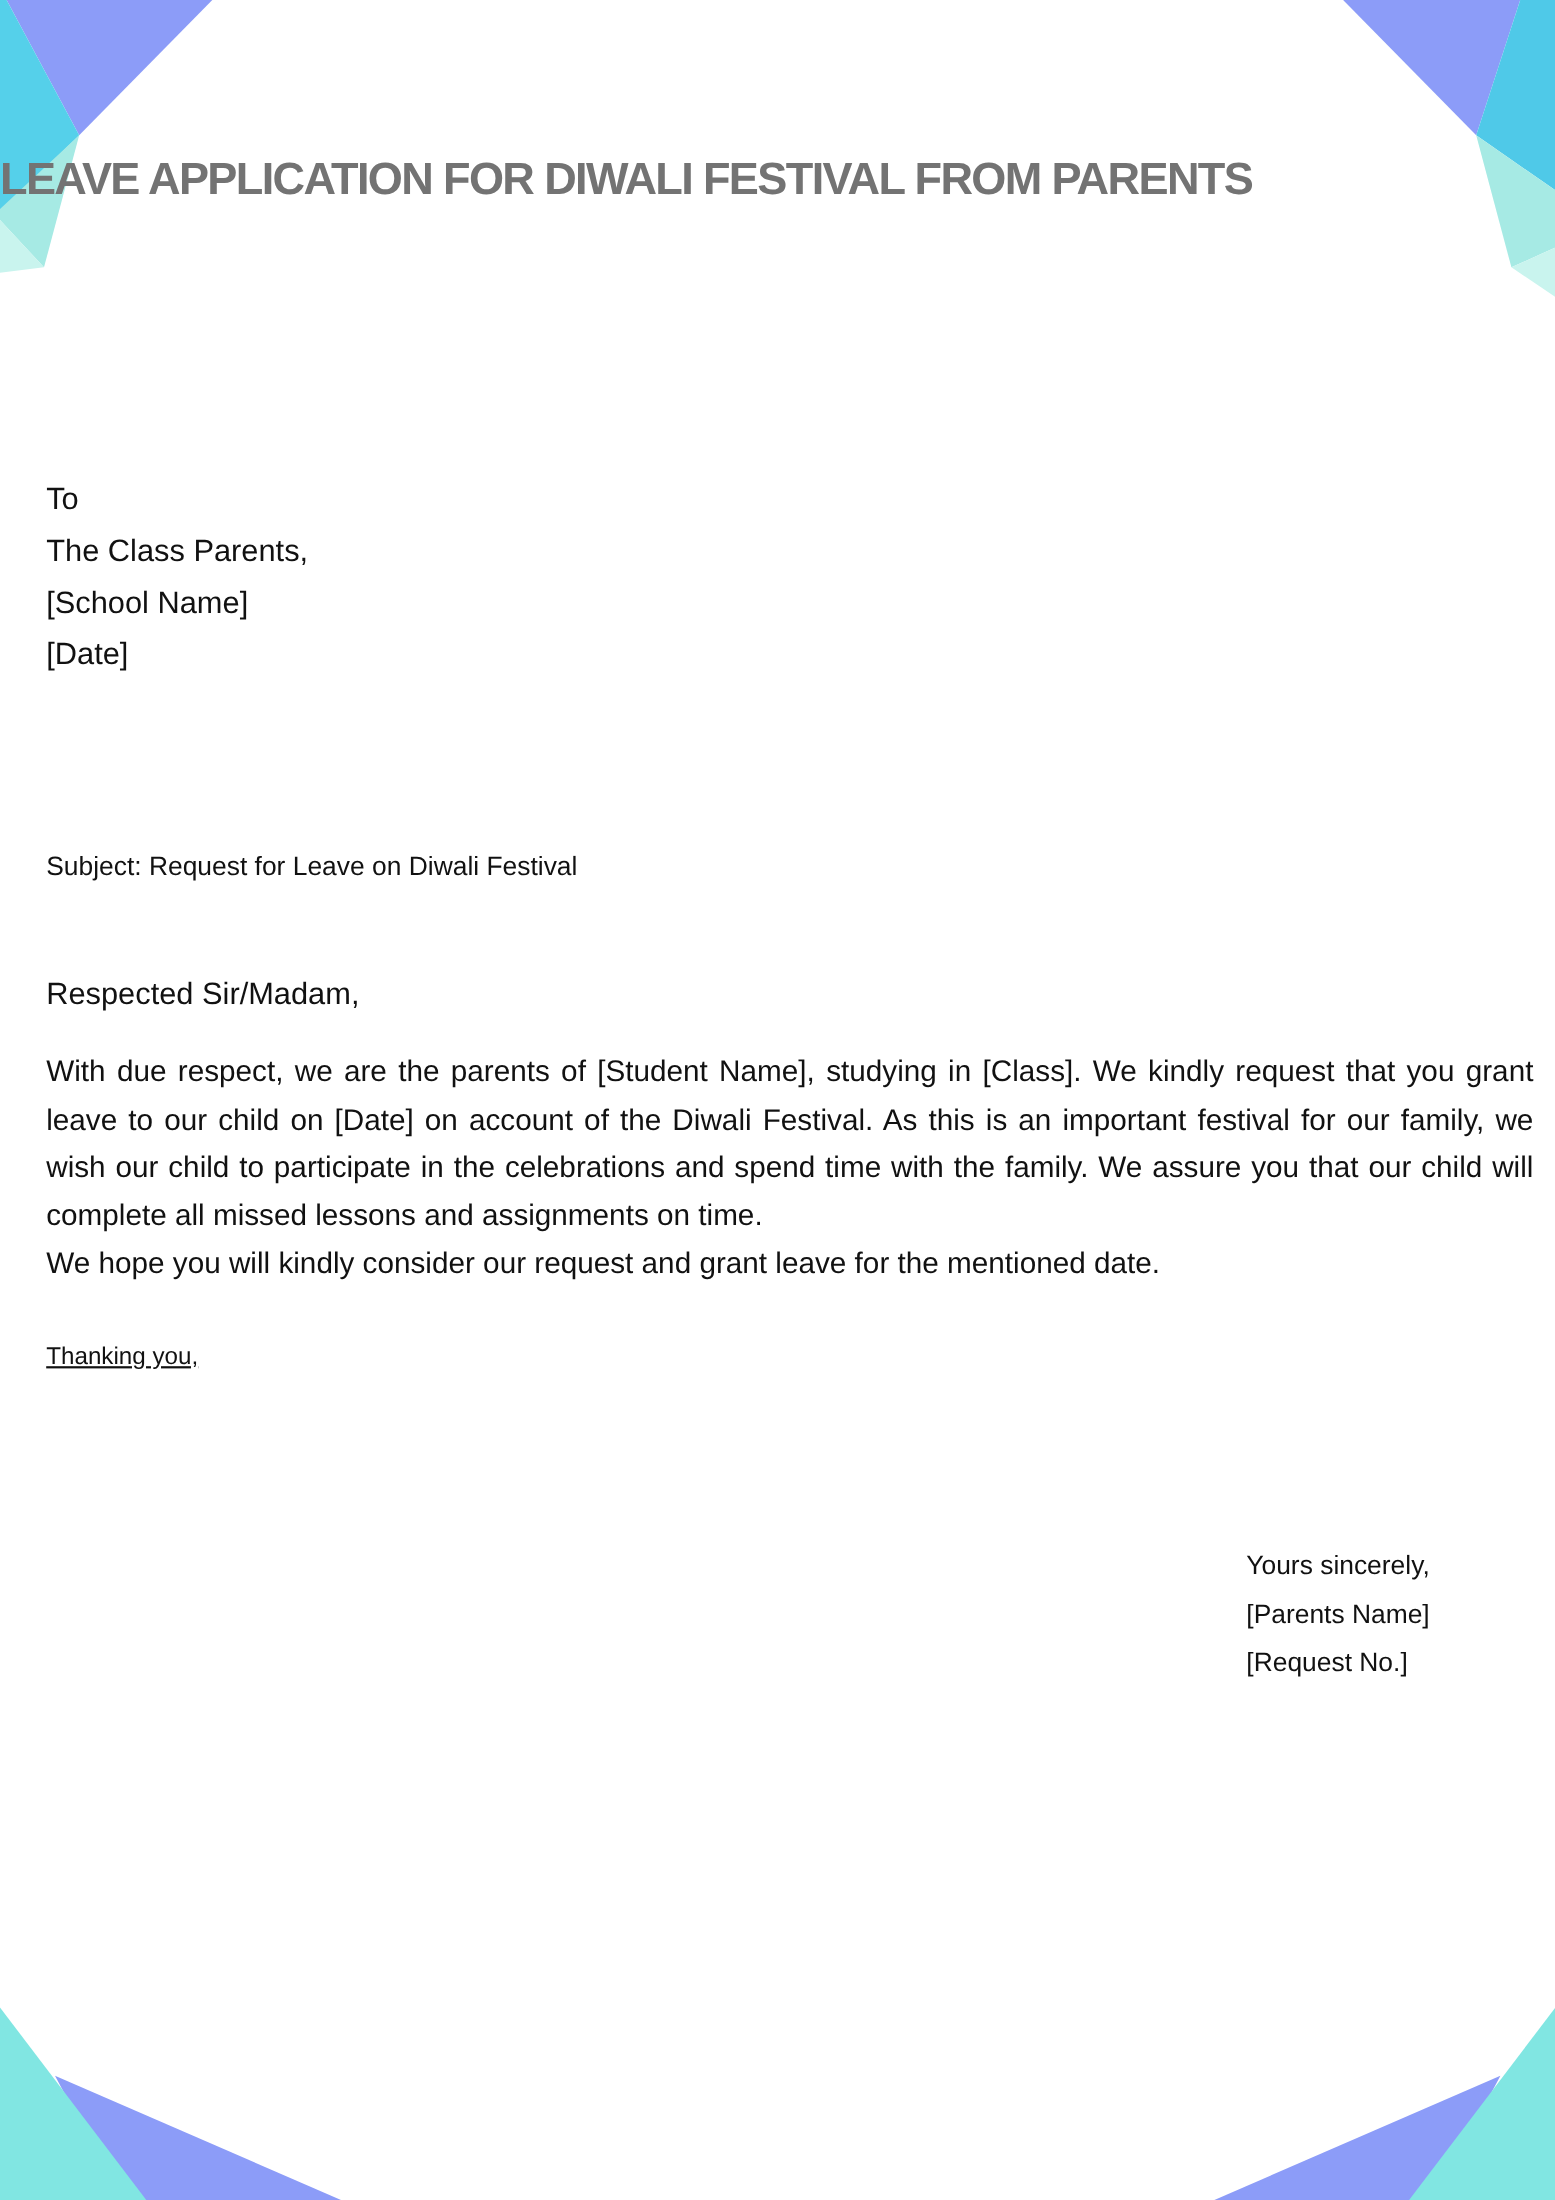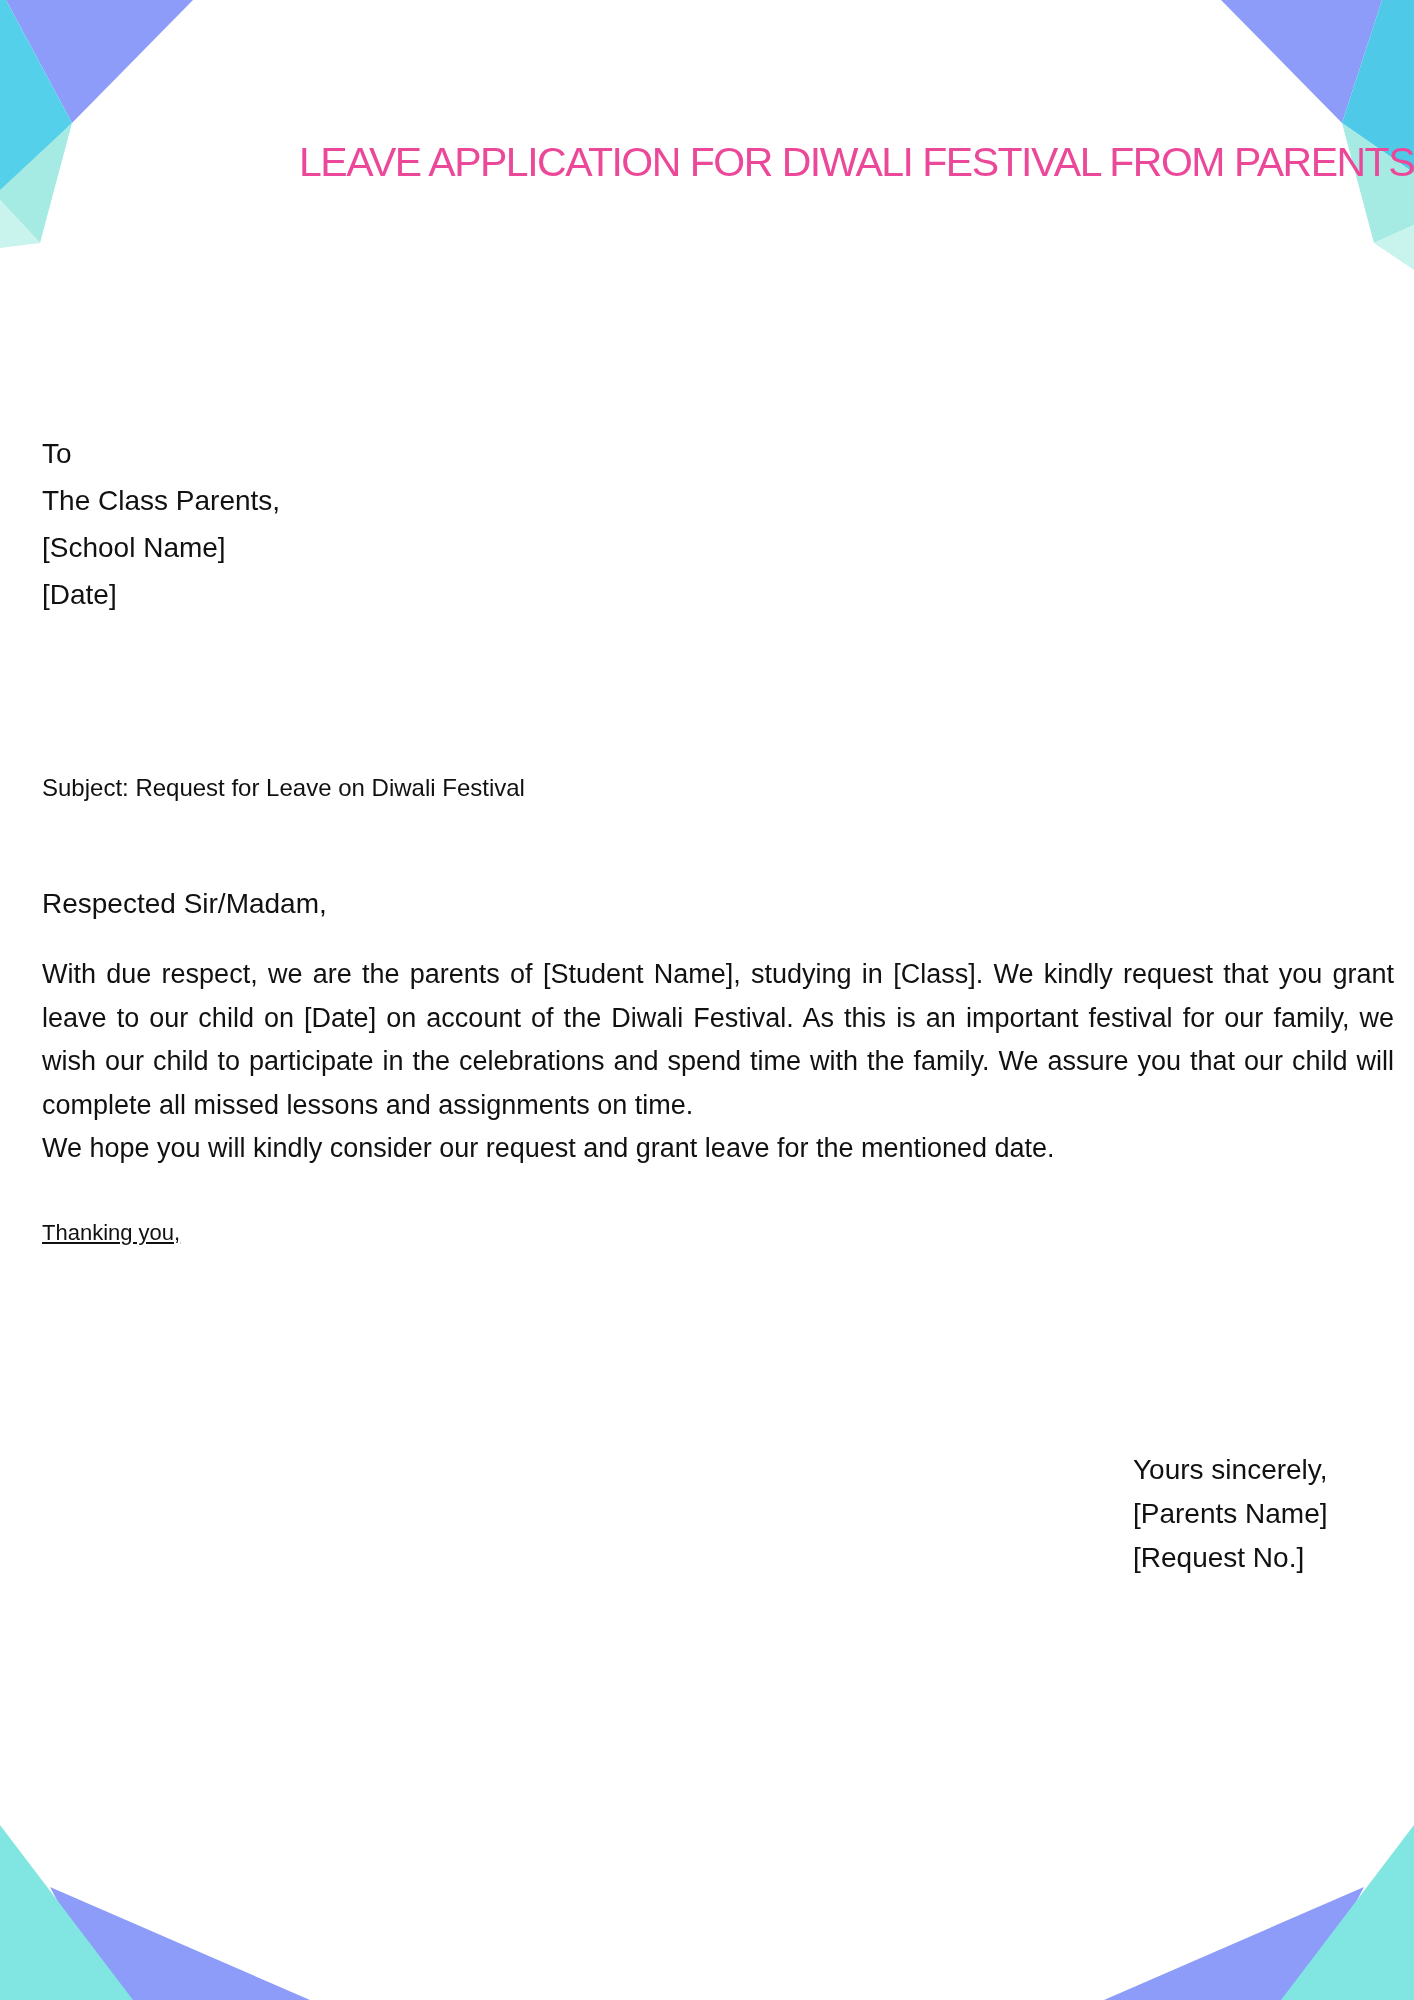--- a/index.html
+++ b/index.html
@@ -9,26 +9,26 @@
     margin:0 auto;
     background:#ffffff;
     overflow:hidden;
     font-family:"Liberation Sans", sans-serif;
     color:#111111;
   }
   .decor{position:absolute;top:0;left:0;width:1414px;height:2000px;pointer-events:none;}
   .doc-title{
     position:absolute;
     top:112px;left:0;right:0;
-    text-align:right;
+    text-align:left;
     font-size:41px;
-    font-weight:normal;
+    font-weight:bold;
     letter-spacing:-1.5px;
     white-space:nowrap;
-    color:#ec4899;
+    color:#737373;
   }
   .address-block{
     position:absolute;
     left:42px;top:430px;
     font-size:28px;
     line-height:47px;
   }
   .subject-line{
     position:absolute;
     left:42px;top:774px;
@@ -51,23 +51,22 @@
   .body-block .justified{text-align:justify;}
   .closing{
     position:absolute;
     left:42px;top:1220px;
     font-size:22px;
     text-decoration:underline;
   }
   .signature-block{
     position:absolute;
     left:1133px;top:1402px;
-    font-size:28px;
+    font-size:24px;
     line-height:44px;
-    margin-top:46px;
   }
 </style>
 </head>
 <body>
 
 <div class="page">
 
   <svg class="decor" viewBox="0 0 1414 2000" xmlns="http://www.w3.org/2000/svg">
 
     <g>

